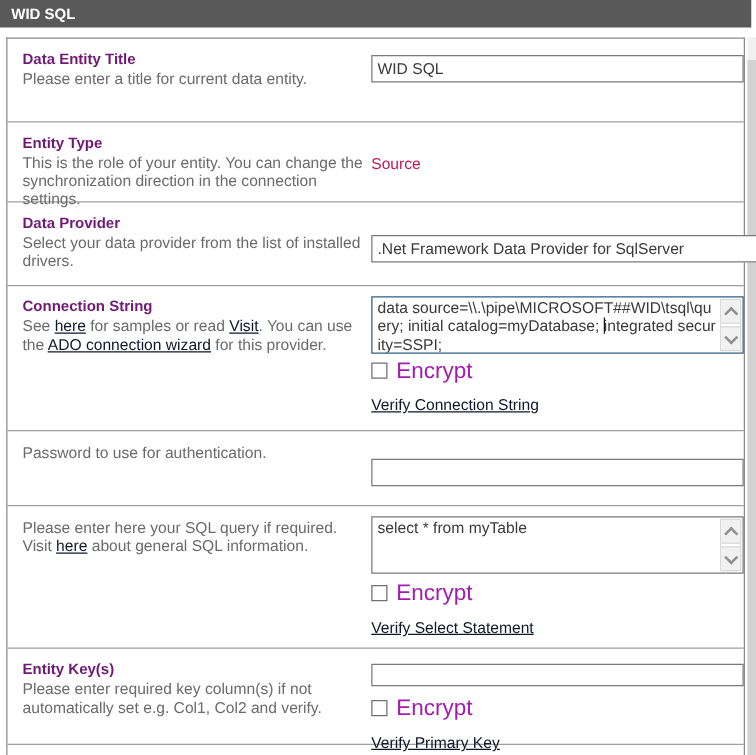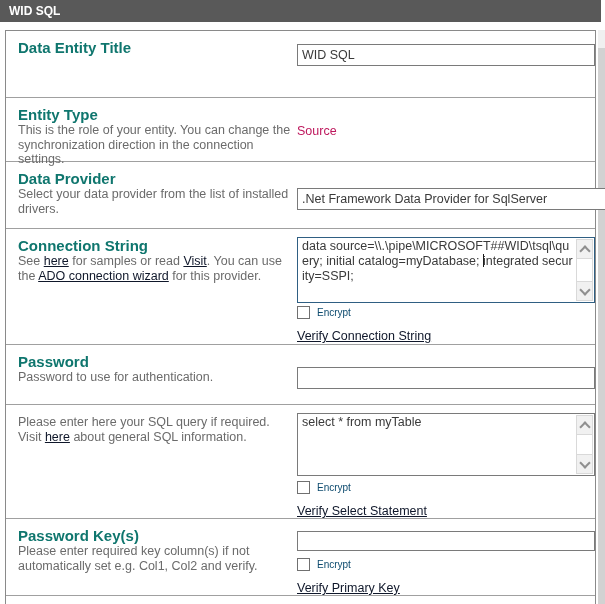--- a/index.html
+++ b/index.html
@@ -37,21 +37,21 @@
   .s1{height:67px}.s2{height:64px}.s3{height:67px}.s4{height:116px}
   .s5{height:60px}.s6{height:114px}.s7{height:77px}
   .left{
     width:291px;box-sizing:border-box;
     padding:9px 6px 0 12px;
   }
   .right{width:298px;box-sizing:border-box;display:flex;flex-direction:column;align-items:flex-start;}
   .pt13{padding-top:13px}.pt26{padding-top:26px}.pt8{padding-top:8px}
   .pt22{padding-top:22px}.pt12{padding-top:12px}
   .heading{
-    font-size:15px;font-weight:bold;color:#0f766e;line-height:15px;
+    font-size:12px;font-weight:bold;color:#701a75;line-height:15px;
   }
   .desc{
     font-size:12.5px;color:#6b6b6b;line-height:14.5px;margin-top:1px;
   }
   a.link,.link{
     color:#0f172a;text-decoration:underline;cursor:pointer;font-size:12.5px;
   }
   
   .text-input{
     width:298px;height:22px;box-sizing:border-box;
@@ -69,21 +69,21 @@
     flex:1;font-size:12.5px;color:#3a3a3a;padding-left:4px;
     white-space:nowrap;overflow:hidden;
   }
   .select .sel-arrow{width:20px;display:flex;justify-content:center;align-items:center;}
   .chev{display:inline-block;width:6px;height:6px;
     border-left:2px solid #8f8f8f;border-bottom:2px solid #8f8f8f;}
   .chev.down{transform:rotate(-45deg);margin-top:-3px;}
   .chev.up{transform:rotate(135deg);margin-bottom:-3px;}
   .chev.dark{border-color:#6e6e6e;}
   .textarea{
-    width:298px;height:66px;box-sizing:border-box;
+    width:298px;height:46px;box-sizing:border-box;
     border:1px solid #7a7a7a;background:#fff;display:flex;
   }
   .textarea.focused{border:1px solid #2f5f83;}
   .ta-text{
     flex:1;padding:1px 2px 0 4px;font-size:12.5px;line-height:15px;color:#3a3a3a;
     word-break:break-all;overflow:hidden;white-space:pre-wrap;
   }
   .caret{
     display:inline-block;width:1px;height:13px;background:#1a1a1a;
     vertical-align:text-top;margin-right:-1px;
@@ -97,38 +97,39 @@
     height:18px;background:#f1f1f1;display:flex;align-items:center;justify-content:center;
   }
   .scroll-btn.top{border-bottom:1px solid #d9d9d9;}
   .scroll-btn.bottom{border-top:1px solid #d9d9d9;}
   .checkbox-row{display:flex;align-items:center;}
   .mt3{margin-top:3px}.mt5{margin-top:5px}.mt7{margin-top:7px}
   .mt10{margin-top:10px}
   .checkbox{
     width:13px;height:13px;box-sizing:border-box;border:1px solid #707070;background:#fff;
   }
-  .cb-label{font-size:10px;color:#0c4a6e;margin-left:7px;}
+  .cb-label{font-size:18px;color:#a21caf;margin-left:7px;}
 </style>
 </head>
 <body>
 
 <div class="titlebar">
   <span>WID SQL</span>
 </div>
 
 <div class="page-scrollbar">
   <div class="thumb"></div>
 </div>
 
 <div class="form">
 
   <div class="section s1">
     <div class="left">
       <div class="heading">Data Entity Title</div>
+      <div class="desc">Please enter a title for current data entity.</div>
     </div>
     <div class="right pt13">
       <input class="text-input" type="text" value="WID SQL" style="">
     </div>
   </div>
 
   <div class="section s2">
     <div class="left">
       <div class="heading">Entity Type</div>
       <div class="desc">This is the role of your entity. You can change the synchronization direction in the connection settings.</div>
@@ -173,21 +174,20 @@
       <div class="checkbox-row mt3">
         <div class="checkbox"></div>
         <span class="cb-label">Encrypt</span>
       </div>
       <span class="link mt10">Verify Connection String</span>
     </div>
   </div>
 
   <div class="section s5">
     <div class="left">
-      <div class="heading">Password</div>
       <div class="desc">Password to use for authentication.</div>
     </div>
     <div class="right pt22">
       <input class="text-input" type="text" value="" style="">
     </div>
   </div>
 
   <div class="section s6">
     <div class="left">
       <div class="desc"><span>Please enter here your SQL query if required. Visit </span><span class="link">here</span><span> about general SQL information.</span></div>
@@ -207,21 +207,21 @@
       <div class="checkbox-row mt5">
         <div class="checkbox"></div>
         <span class="cb-label">Encrypt</span>
       </div>
       <span class="link mt10">Verify Select Statement</span>
     </div>
   </div>
 
   <div class="section s7">
     <div class="left">
-      <div class="heading">Password Key(s)</div>
+      <div class="heading">Entity Key(s)</div>
       <div class="desc">Please enter required key column(s) if not automatically set e.g. Col1, Col2 and verify.</div>
     </div>
     <div class="right pt12">
       <input class="text-input" type="text" value="" style="">
       <div class="checkbox-row mt7">
         <div class="checkbox"></div>
         <span class="cb-label">Encrypt</span>
       </div>
       <span class="link mt10">Verify Primary Key</span>
     </div>

